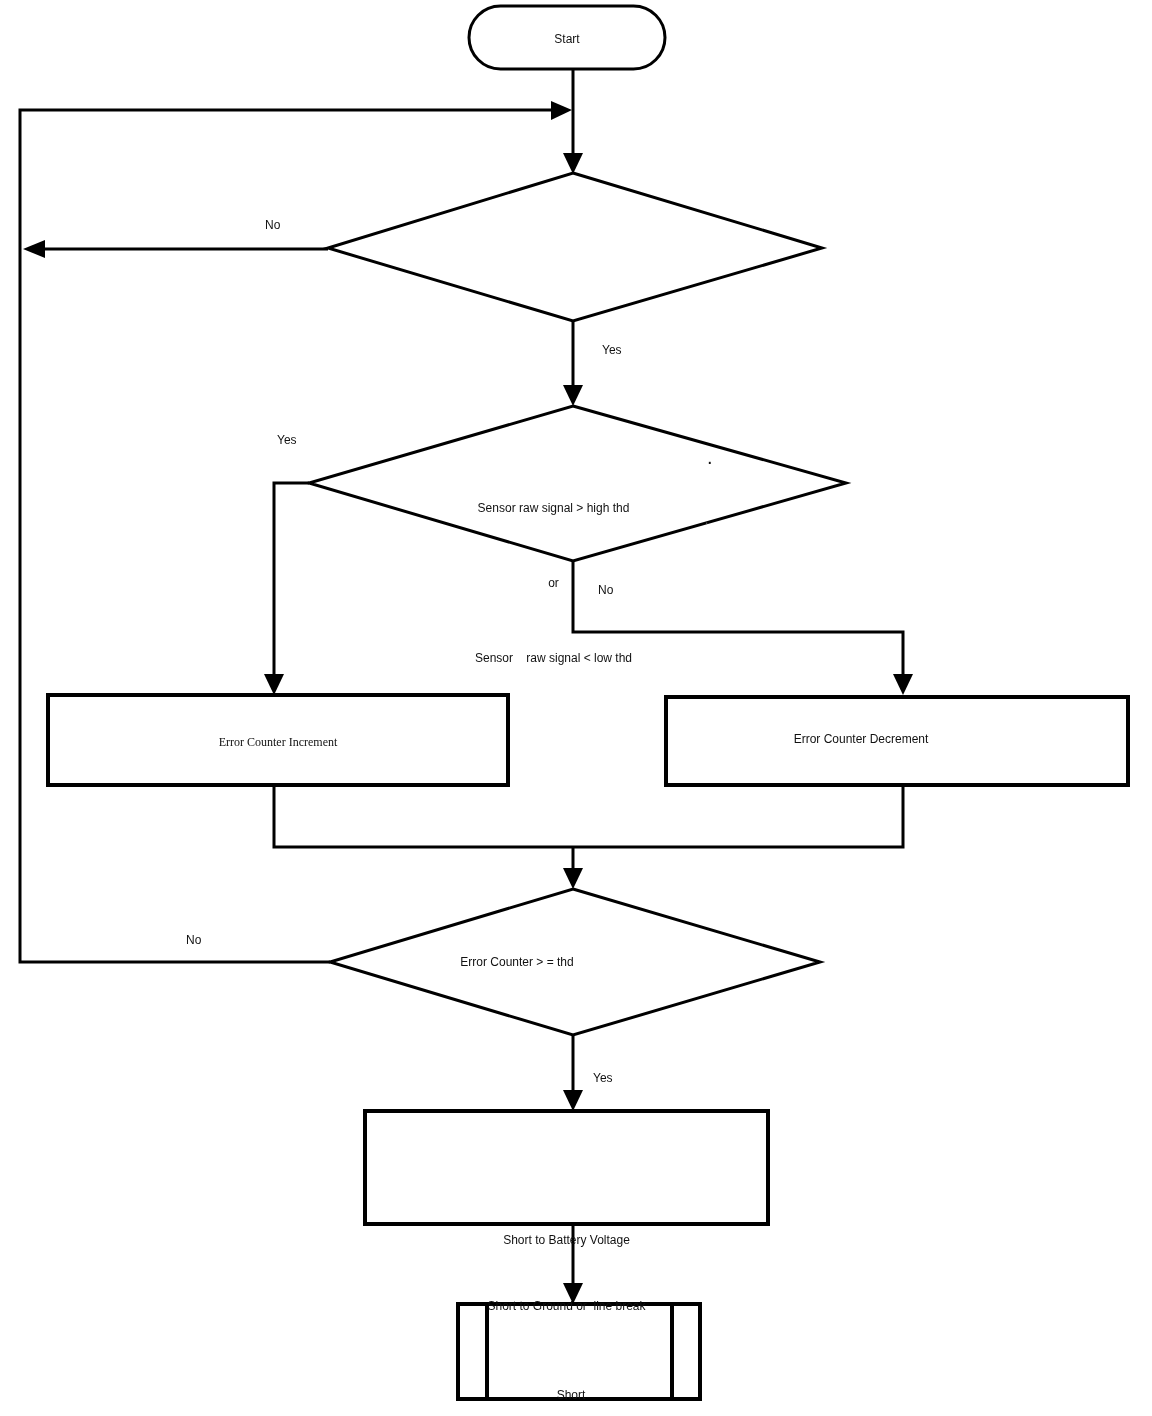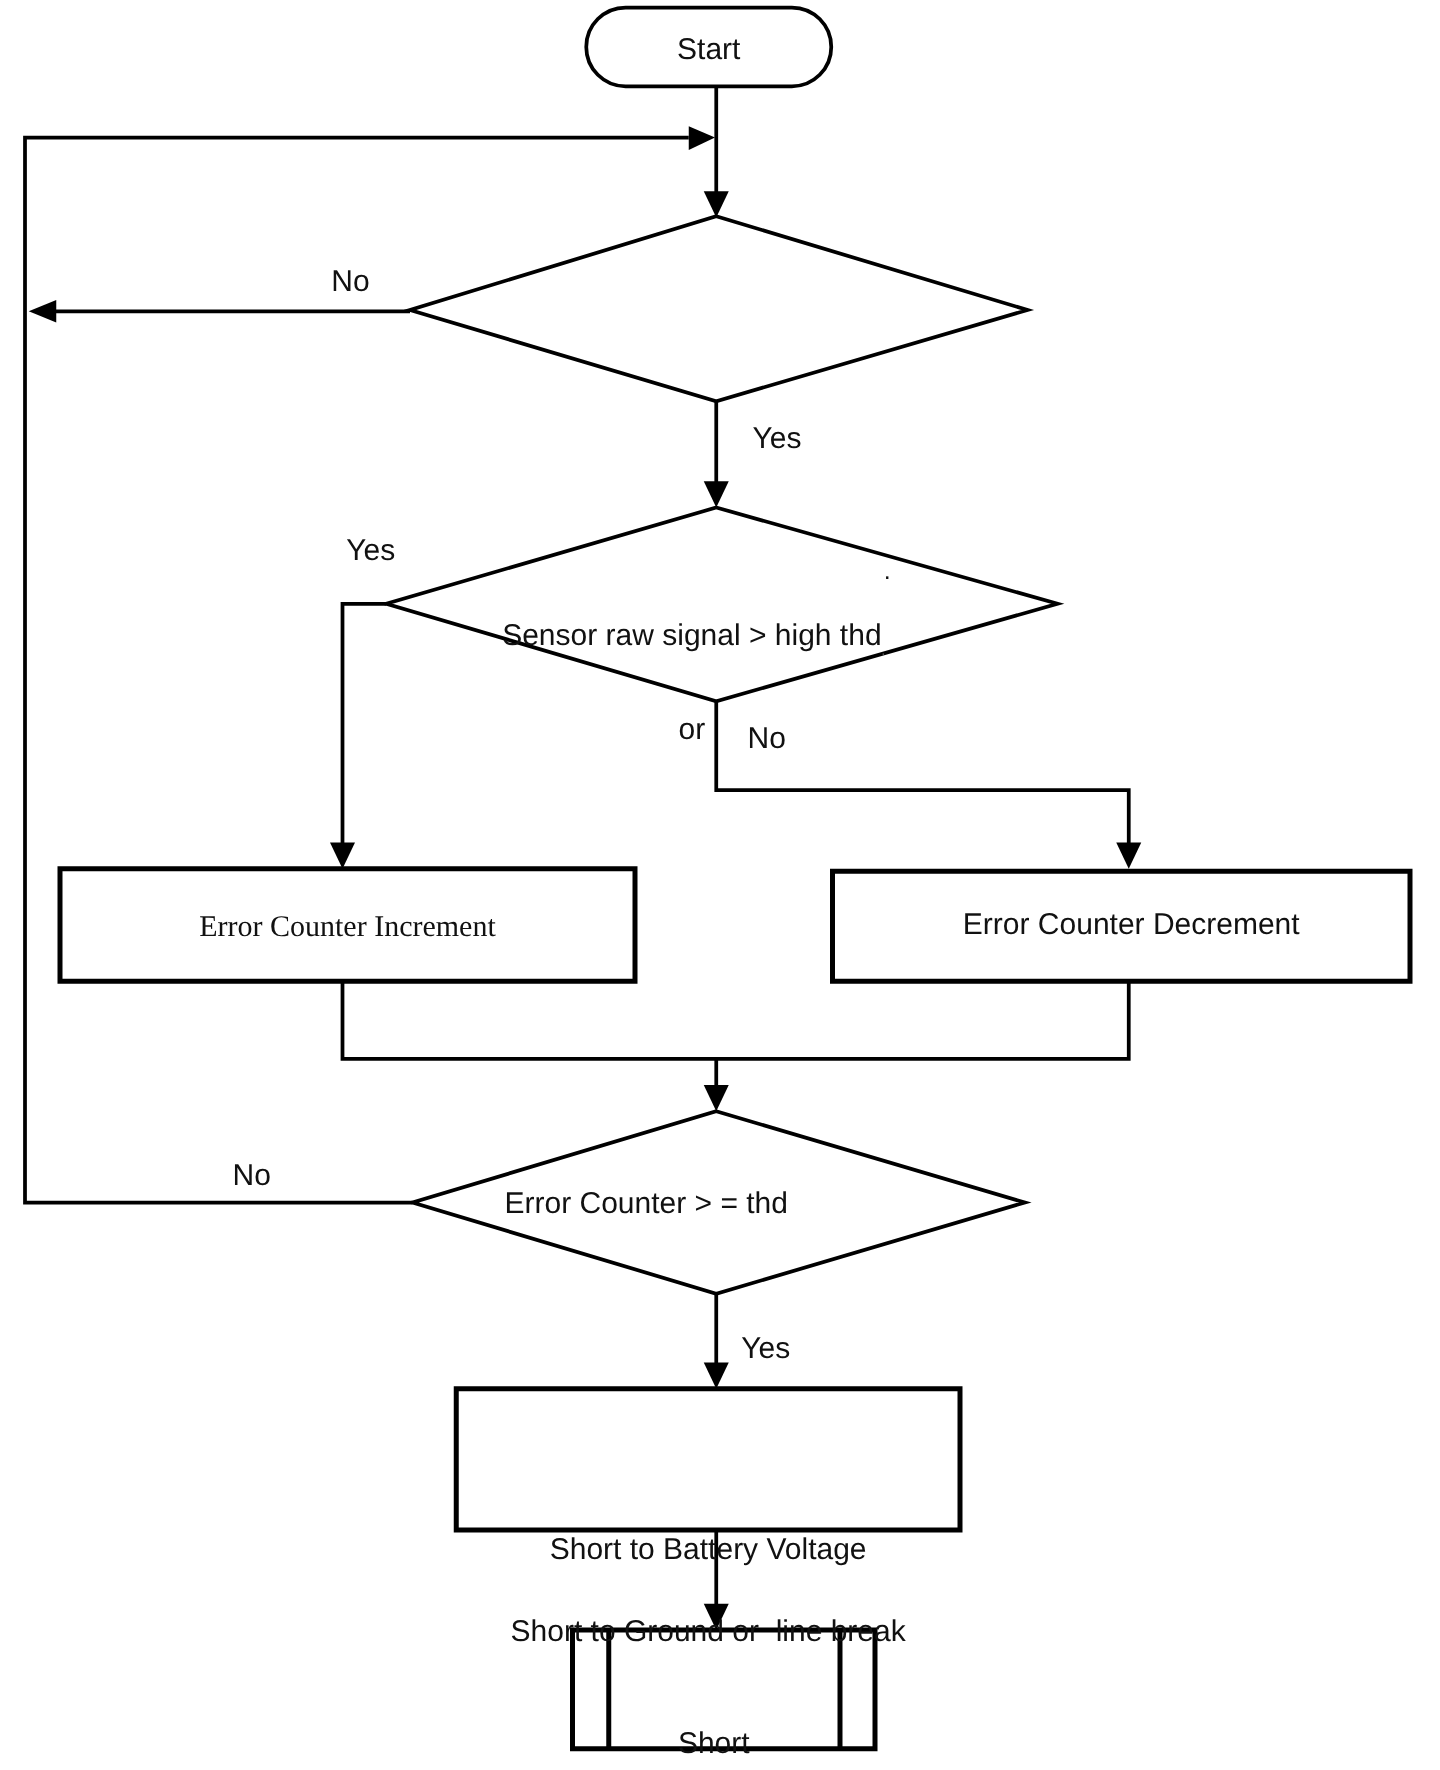--- a/index.html
+++ b/index.html
@@ -9,21 +9,21 @@
     width: 1152px;
     height: 1416px;
     background: #ffffff;
     font-family: "Liberation Sans", "DejaVu Sans", sans-serif;
     color: #111111;
     overflow: hidden;
   }
   .canvas svg { position: absolute; left: 0; top: 0; }
   .lbl {
     position: absolute;
-    font-size: 24px;
+    font-size: 12px;
     line-height: 25px;
     white-space: pre;
     color: #111111;
   }
   .ctr { text-align: center; }
   .lh22 { line-height: 22px; }
   .lh26 { line-height: 26px; }
   .spacer21 { height: 21px; }
   .tiny-dot { font-size: 20px; }
   .faint { color: #555; font-size: 12px; }
@@ -86,31 +86,32 @@
   <div class="lbl" style="left:265px; top:213px;">No</div>
 
 
   <div class="lbl" style="left:602px; top:338px;">Yes</div>
 
   <div class="lbl" style="left:277px; top:428px;">Yes</div>
 
   <div class="lbl ctr" style="left:285px; top:446px; width:537px;">
     <div>Sensor raw signal &gt; high thd</div>
     <div>or</div>
+    <div>Sensor    raw signal &lt; low thd</div>
   </div>
 
   <div class="lbl tiny-dot" style="left:707px; top:445px;">.</div>
 
   <div class="lbl faint" style="left:705px; top:508px;">.</div>
 
   <div class="lbl" style="left:598px; top:578px;">No</div>
 
   <div class="lbl ctr" style="left:48px; top:730px; width:460px;font-family:Liberation Serif, serif;">Error Counter Increment</div>
 
-  <div class="lbl ctr" style="left:674px; top:727px; width:462px;">Error Counter Decrement</div>
+  <div class="lbl ctr" style="left:630px; top:727px; width:462px;">Error Counter Decrement</div>
 
   <div class="lbl" style="left:186px; top:928px;">No</div>
 
   <div class="lbl ctr" style="left:267px; top:950px; width:500px;text-align:center;">Error Counter &gt; = thd</div>
 
   <div class="lbl" style="left:593px; top:1066px;">Yes</div>
 
   <div class="lbl ctr lh22" style="left:365px; top:1120px; width:403px;">
     <div class="spacer21"></div>
     <div>Short to Battery Voltage</div>

